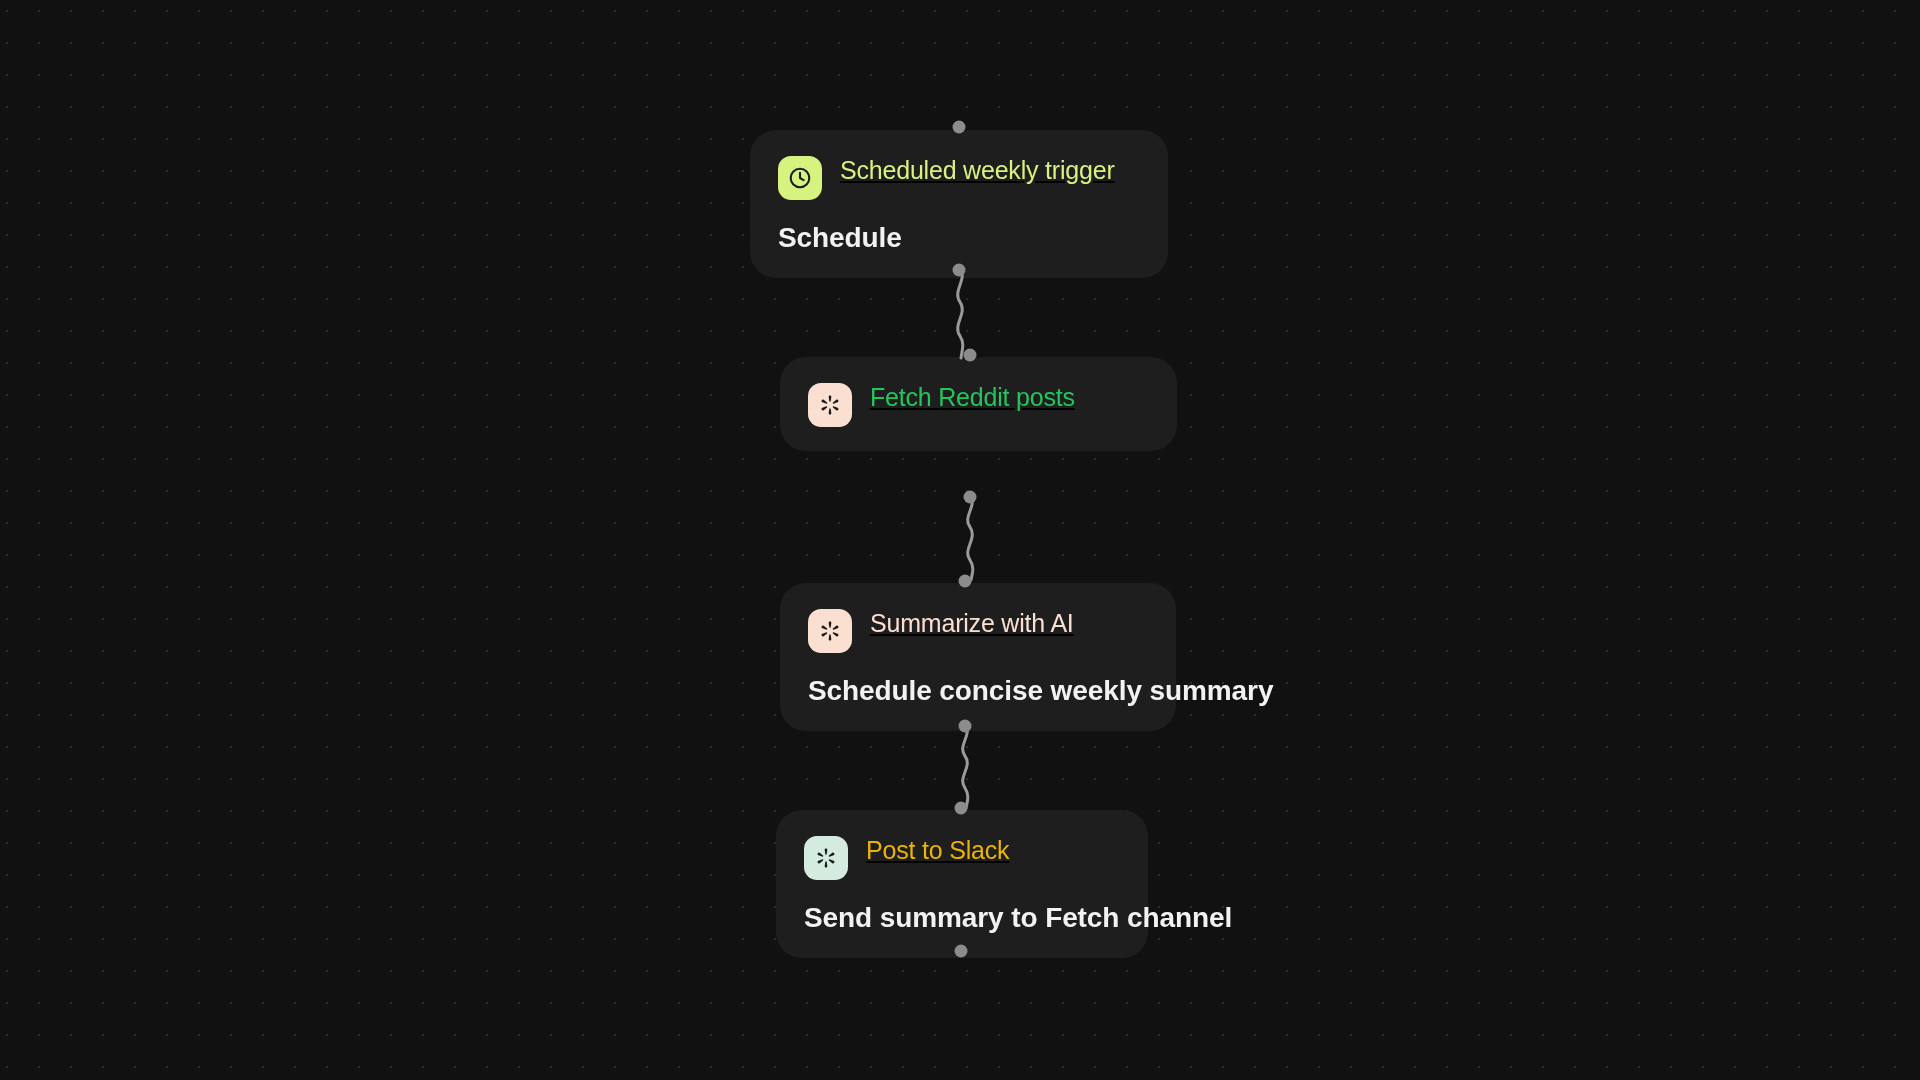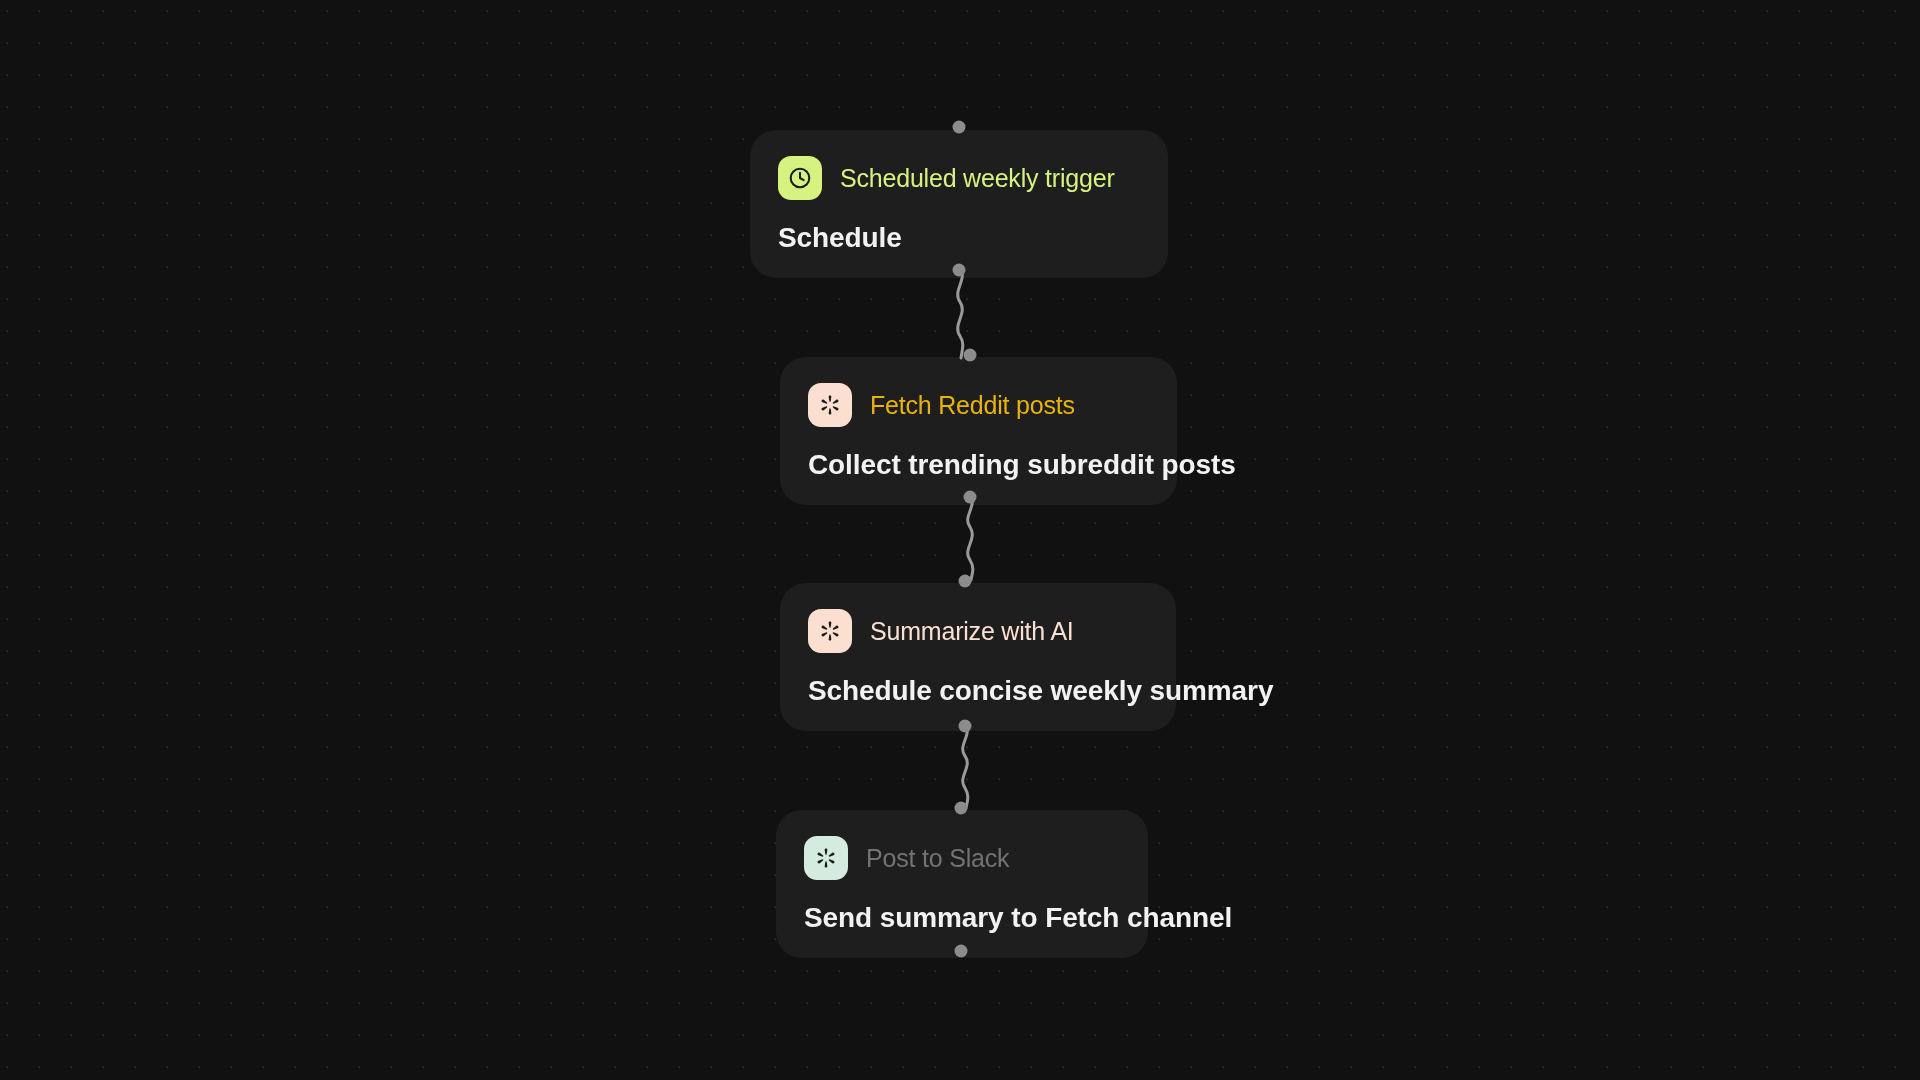--- a/index.html
+++ b/index.html
@@ -27,22 +27,23 @@
     background:#1e1e1e;
     border-radius:26px;
     padding:26px 28px 24px 28px;
     display:flex;
     flex-direction:column;
     gap:22px;
   }
 
   .node-head {
     display:flex;
-    align-items:center;
+    align-items:flex-start;
     gap:18px;
+    text-decoration:underline;
   }
 
   .node-icon {
     width:44px; height:44px;
     border-radius:13px;
     flex:0 0 44px;
     display:flex;
     align-items:center;
     justify-content:center;
   }
@@ -125,23 +126,22 @@
           <g fill="#1b1b1b">
             <path d="M12 3.2c.85 0 1.35.62 1.22 1.42l-.62 3.9c-.1.62-1.1.62-1.2 0l-.62-3.9c-.13-.8.37-1.42 1.22-1.42z"></path>
             <path d="M12 20.8c-.85 0-1.35-.62-1.22-1.42l.62-3.9c.1-.62 1.1-.62 1.2 0l.62 3.9c.13.8-.37 1.42-1.22 1.42z"></path>
             <path d="M4.4 7.6c.42-.74 1.2-.87 1.83-.35l3.07 2.5c.49.4-.01 1.26-.6 1.06l-3.72-1.28c-.77-.26-1-1.19-.58-1.93z"></path>
             <path d="M19.6 16.4c-.42.74-1.2.87-1.83.35l-3.07-2.5c-.49-.4.01-1.26.6-1.06l3.72 1.28c.77.26 1 1.19.58 1.93z"></path>
             <path d="M19.6 7.6c.42.74.19 1.67-.58 1.93l-3.72 1.28c-.59.2-1.09-.66-.6-1.06l3.07-2.5c.63-.52 1.41-.39 1.83.35z"></path>
             <path d="M4.4 16.4c-.42-.74-.19-1.67.58-1.93l3.72-1.28c.59-.2 1.09.66.6 1.06l-3.07 2.5c-.63.52-1.41.39-1.83-.35z"></path>
           </g>
         </svg>
       </span>
-      <span class="node-title" style="color:#eab308;">Fetch Reddit posts</span>
+      <span class="node-title" style="color:#22c55e;">Fetch Reddit posts</span>
     </div>
-    <div class="node-desc">Collect trending subreddit posts</div>
   </div>
   <span class="port" style="left:970px; top:355px;"></span>
   <span class="port" style="left:970px; top:497px;"></span>
 
   <div class="node" style="left:780px; top:583px; width:396px;">
     <div class="node-head">
       <span class="node-icon" style="background:#fbe0d2;">
         <svg width="26" height="26" viewBox="0 0 24 24">
           <g fill="#1b1b1b">
             <path d="M12 3.2c.85 0 1.35.62 1.22 1.42l-.62 3.9c-.1.62-1.1.62-1.2 0l-.62-3.9c-.13-.8.37-1.42 1.22-1.42z"></path>
@@ -167,20 +167,20 @@
           <g fill="#1b1b1b">
             <path d="M12 3.2c.85 0 1.35.62 1.22 1.42l-.62 3.9c-.1.62-1.1.62-1.2 0l-.62-3.9c-.13-.8.37-1.42 1.22-1.42z"></path>
             <path d="M12 20.8c-.85 0-1.35-.62-1.22-1.42l.62-3.9c.1-.62 1.1-.62 1.2 0l.62 3.9c.13.8-.37 1.42-1.22 1.42z"></path>
             <path d="M4.4 7.6c.42-.74 1.2-.87 1.83-.35l3.07 2.5c.49.4-.01 1.26-.6 1.06l-3.72-1.28c-.77-.26-1-1.19-.58-1.93z"></path>
             <path d="M19.6 16.4c-.42.74-1.2.87-1.83.35l-3.07-2.5c-.49-.4.01-1.26.6-1.06l3.72 1.28c.77.26 1 1.19.58 1.93z"></path>
             <path d="M19.6 7.6c.42.74.19 1.67-.58 1.93l-3.72 1.28c-.59.2-1.09-.66-.6-1.06l3.07-2.5c.63-.52 1.41-.39 1.83.35z"></path>
             <path d="M4.4 16.4c-.42-.74-.19-1.67.58-1.93l3.72-1.28c.59-.2 1.09.66.6 1.06l-3.07 2.5c-.63.52-1.41.39-1.83-.35z"></path>
           </g>
         </svg>
       </span>
-      <span class="node-title" style="color:#737373;">Post to Slack</span>
+      <span class="node-title" style="color:#eab308;">Post to Slack</span>
     </div>
     <div class="node-desc">Send summary to Fetch channel</div>
   </div>
   <span class="port" style="left:961px; top:808px;"></span>
   <span class="port" style="left:961px; top:951px;"></span>
 
 </div>
 
 </body></html>

